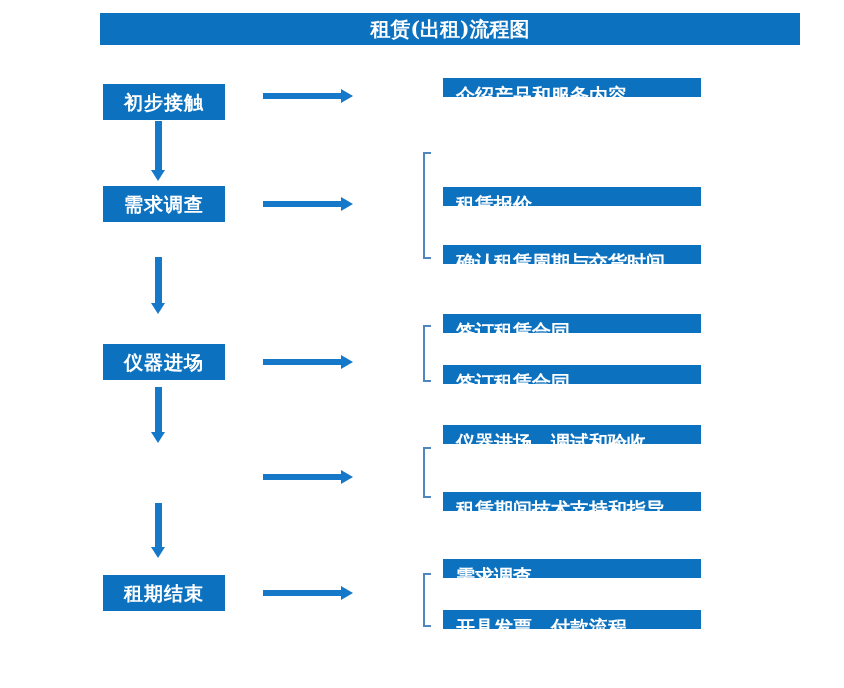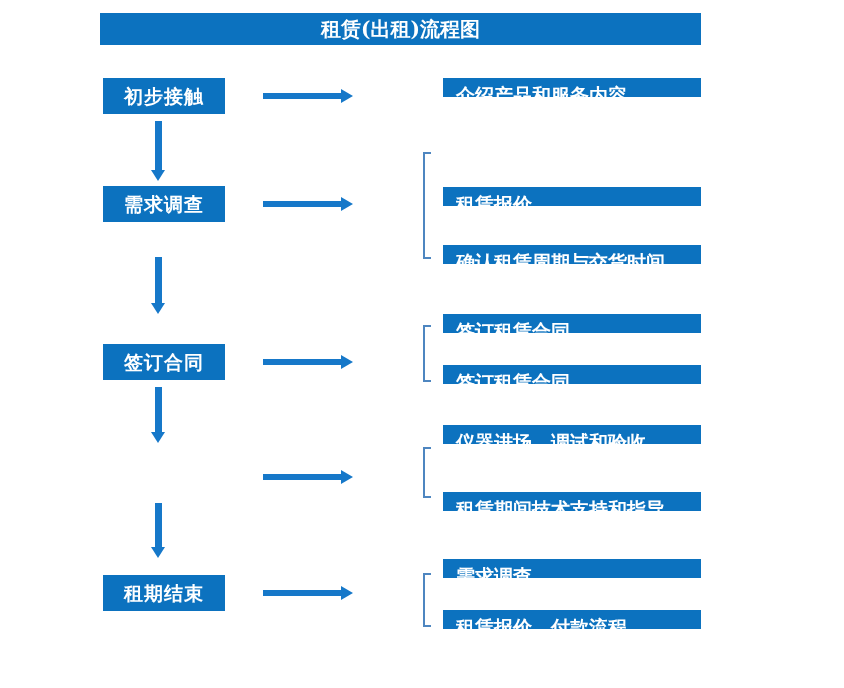--- a/index.html
+++ b/index.html
@@ -11,21 +11,21 @@
     position: relative;
     width: 844px;
     height: 688px;
     background: var(--background, #ffffff);
     font-family: "DejaVu Serif", "Liberation Serif", serif;
     overflow: hidden;
   }
   .title-bar {
     position: absolute;
     left: 100px; top: 13px;
-    width: 601px; height: 32px;
+    width: 700px; height: 32px;
     background: var(--box, #0c72bf);
     color: var(--box-text, #ffffff);
     font-size: 20px;
     font-weight: bold;
     line-height: 32px;
     text-align: center;
   }
   .lbox {
     position: absolute;
     left: 103px;
@@ -102,23 +102,23 @@
     box-sizing: border-box;
   }
 </style>
 </head>
 <body>
 
 <div class="canvas">
 
   <div class="title-bar">租赁(出租)流程图</div>
 
-  <div class="lbox" style="top:78px">初步接触</div>
+  <div class="lbox" style="top:84px">初步接触</div>
   <div class="lbox" style="top:186px">需求调查</div>
-  <div class="lbox" style="top:344px">签订合同</div>
+  <div class="lbox" style="top:344px">仪器进场</div>
   <div class="lbox" style="top:575px">租期结束</div>
 
   <div class="varrow" style="top:121px;height:60px">
       <span class="shaft"></span>
       <span class="head"></span>
     </div>
   <div class="varrow" style="top:257px;height:57px">
       <span class="shaft"></span>
       <span class="head"></span>
     </div>
@@ -162,15 +162,15 @@
   <div class="rbox" style="top:187px">租赁报价</div>
   <div class="rbox" style="top:245px">确认租赁周期与交货时间</div>
 
   <div class="rbox" style="top:314px">签订租赁合同</div>
   <div class="rbox" style="top:365px">签订租赁合同</div>
 
   <div class="rbox" style="top:425px">仪器进场、调试和验收</div>
   <div class="rbox" style="top:492px">租赁期间技术支持和指导</div>
 
   <div class="rbox" style="top:559px">需求调查</div>
-  <div class="rbox" style="top:610px">租赁报价，付款流程</div>
+  <div class="rbox" style="top:610px">开具发票，付款流程</div>
 
 </div>
 
 </body></html>

